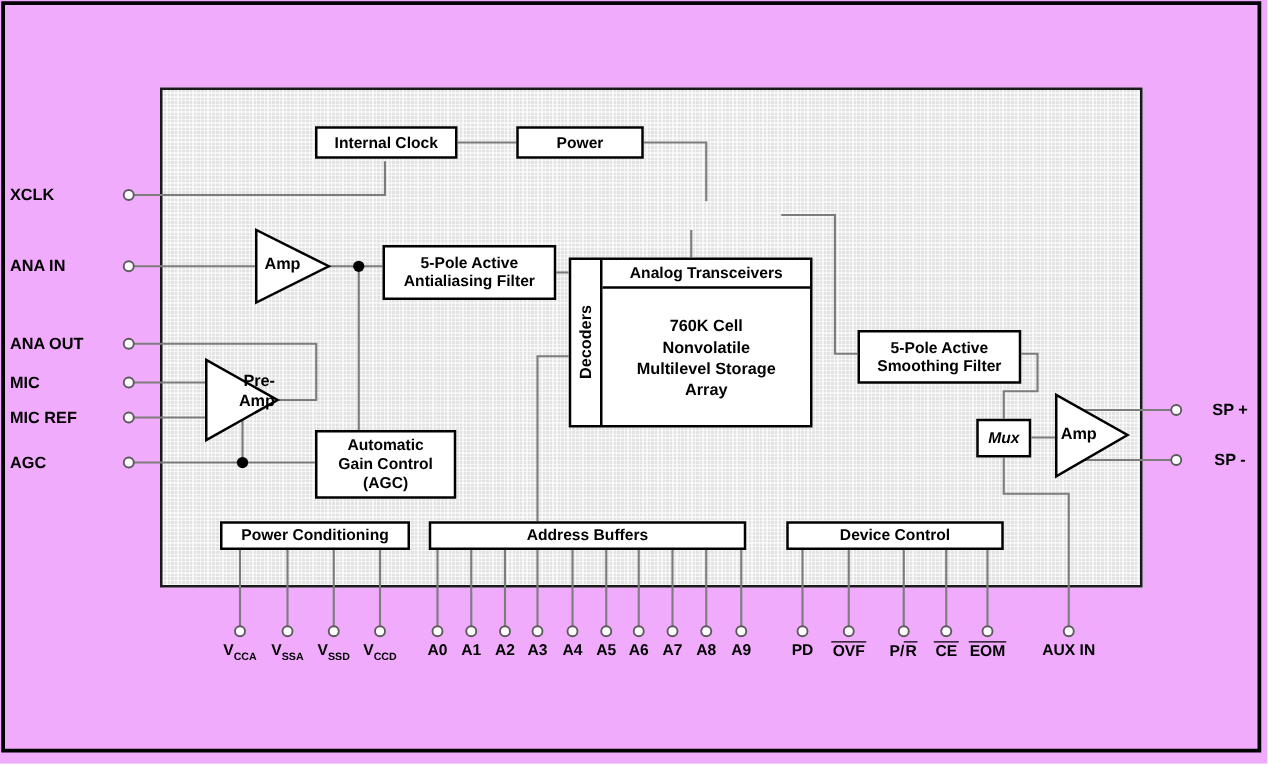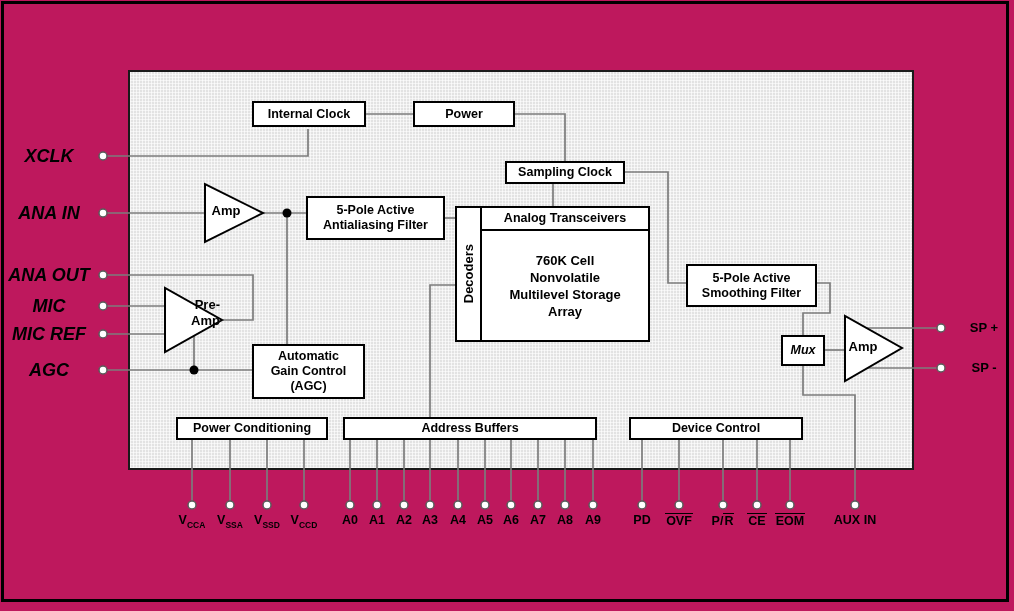--- a/index.html
+++ b/index.html
@@ -1,17 +1,17 @@
 <!DOCTYPE html>
 <html><head>
 <meta charset="utf-8">
 <title>Diagram</title>
 <style>
   html,body{margin:0;padding:0;background:#fff;}
-  #canvas{position:relative;width:1014px;height:611px;background:#be185d;
+  #canvas{position:relative;width:1014px;height:611px;background:#f0abfc;
           font-family:"Liberation Sans",sans-serif;color:#000;overflow:hidden;}
   #frame{position:absolute;left:1px;top:1px;width:1008px;height:601px;
          border:3px solid #000;box-sizing:border-box;z-index:0;}
   #chip-body{position:absolute;left:128px;top:70px;width:786px;height:400px;
          border:2px solid #1a1a1a;box-sizing:border-box;z-index:1;
          background-color:#e7e7e7;
          background-image:
            repeating-linear-gradient(90deg, rgba(255,255,255,.65) 0 1px, rgba(0,0,0,0) 1px 3px),
            repeating-linear-gradient(0deg, rgba(255,255,255,.5) 0 1px, rgba(0,0,0,0.02) 1px 3px);}
   #wire-layer{position:absolute;left:0;top:0;z-index:2;}
@@ -20,21 +20,21 @@
   .dot{fill:#000;stroke:none;}
   .tri{fill:#fff;stroke:#000;stroke-width:2;stroke-linejoin:miter;}
   .box{position:absolute;background:#fff;border:2px solid #000;box-sizing:border-box;
        display:flex;align-items:center;justify-content:center;text-align:center;
        font-weight:bold;font-size:12.5px;line-height:15px;z-index:3;}
   .multiline{white-space:pre-line;}
   .amp-label{position:absolute;z-index:4;font-weight:bold;font-size:13px;line-height:16px;
        text-align:center;white-space:pre-line;}
   #labels{position:absolute;left:0;top:0;width:1014px;height:611px;z-index:4;pointer-events:none;}
   .lpin-label{position:absolute;left:8px;width:82px;height:18px;line-height:18px;
-       text-align:center;font-size:18px;font-weight:bold;font-style:italic;}
+       text-align:left;font-size:13px;font-weight:bold;}
   .rpin-label{position:absolute;left:953px;width:62px;height:18px;line-height:18px;
        text-align:center;font-size:13px;font-weight:bold;}
   .bpin-label{position:absolute;top:513px;width:80px;text-align:center;
        font-size:12.5px;font-weight:bold;}
   .sub{font-size:8.5px;vertical-align:-4px;letter-spacing:0;}
   .ol{display:inline-block;border-top:1.5px solid #000;line-height:1.15;padding:0 1px;}
   
   .complex{padding:0;}
   .complex-inner{display:flex;width:100%;height:100%;}
   .dec-strip{width:23px;border-right:2px solid #000;display:flex;
@@ -126,21 +126,20 @@
       <circle cx="723" cy="505" r="4" class="pin"></circle>
       <line x1="757" y1="440" x2="757" y2="501" class="wire"></line>
       <circle cx="757" cy="505" r="4" class="pin"></circle>
       <line x1="790" y1="440" x2="790" y2="501" class="wire"></line>
       <circle cx="790" cy="505" r="4" class="pin"></circle>
       <circle cx="855" cy="505" r="4" class="pin"></circle>
     </svg>
 
   <div class="box" style="left:252px;top:101px;width:114px;height:26px;">Internal Clock</div>
   <div class="box" style="left:413px;top:101px;width:102px;height:26px;">Power</div>
-  <div class="box" style="left:505px;top:161px;width:120px;height:23px;">Sampling Clock</div>
   <div class="box multiline" style="left:306px;top:196px;width:139px;height:44px;">5-Pole Active
 Antialiasing Filter</div>
   <div class="box multiline" style="left:686px;top:264px;width:131px;height:43px;">5-Pole Active
 Smoothing Filter</div>
   <div class="box multiline" style="left:252px;top:344px;width:113px;height:55px;">Automatic
 Gain Control
 (AGC)</div>
   <div class="box" style="left:176px;top:417px;width:152px;height:23px;">Power Conditioning</div>
   <div class="box" style="left:343px;top:417px;width:254px;height:23px;">Address Buffers</div>
   <div class="box" style="left:629px;top:417px;width:174px;height:23px;">Device Control</div>

